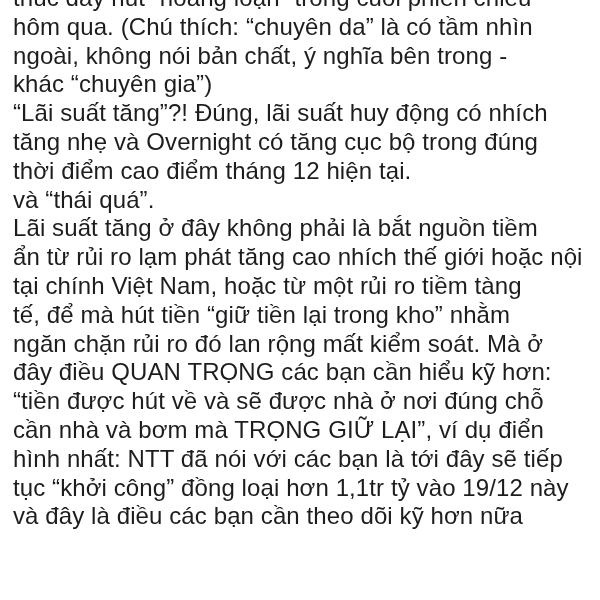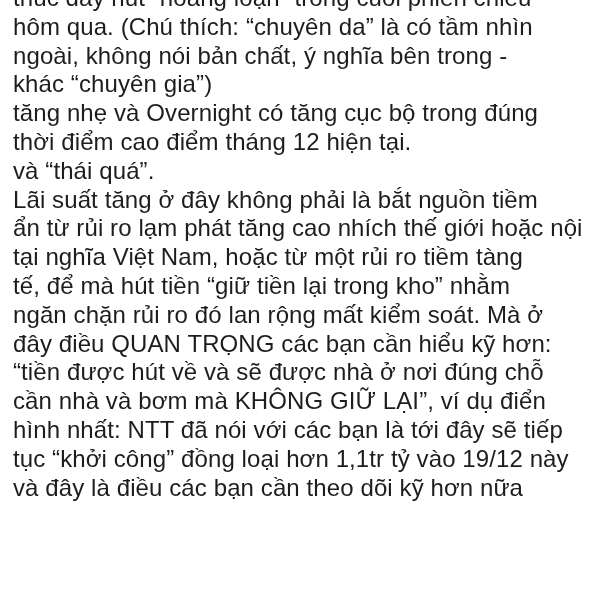--- a/index.html
+++ b/index.html
@@ -34,28 +34,29 @@
 </style>
 </head>
 <body>
 
 <div class="screen">
   <div class="text-block">
     <div class="line">thúc đẩy hút “hoảng loạn” trong cuối phiên chiều</div>
     <div class="line">hôm qua. (Chú thích: “chuyên da” là có tầm nhìn</div>
     <div class="line">ngoài, không nói bản chất, ý nghĩa bên trong -</div>
     <div class="line">khác “chuyên gia”)</div>
+    <div class="line">“Lãi suất tăng”?! Đúng, lãi suất huy động có nhích</div>
     <div class="line">tăng nhẹ và Overnight có tăng cục bộ trong đúng</div>
     <div class="line">thời điểm cao điểm tháng 12 hiện tại.</div>
     <div class="line">và “thái quá”.</div>
     <div class="line">Lãi suất tăng ở đây không phải là bắt nguồn tiềm</div>
     <div class="line">ẩn từ rủi ro lạm phát tăng cao nhích thế giới hoặc nội</div>
-    <div class="line">tại nghĩa Việt Nam, hoặc từ một rủi ro tiềm tàng</div>
+    <div class="line">tại chính Việt Nam, hoặc từ một rủi ro tiềm tàng</div>
     <div class="line">tế, để mà hút tiền “giữ tiền lại trong kho” nhằm</div>
     <div class="line">ngăn chặn rủi ro đó lan rộng mất kiểm soát. Mà ở</div>
     <div class="line">đây điều QUAN TRỌNG các bạn cần hiểu kỹ hơn:</div>
     <div class="line">“tiền được hút về và sẽ được nhà ở nơi đúng chỗ</div>
-    <div class="line">cần nhà và bơm mà KHÔNG GIỮ LẠI”, ví dụ điển</div>
+    <div class="line">cần nhà và bơm mà TRỌNG GIỮ LẠI”, ví dụ điển</div>
     <div class="line">hình nhất: NTT đã nói với các bạn là tới đây sẽ tiếp</div>
     <div class="line">tục “khởi công” đồng loại hơn 1,1tr tỷ vào 19/12 này</div>
     <div class="line">và đây là điều các bạn cần theo dõi kỹ hơn nữa</div>
   </div>
 </div>
 
 </body></html>

